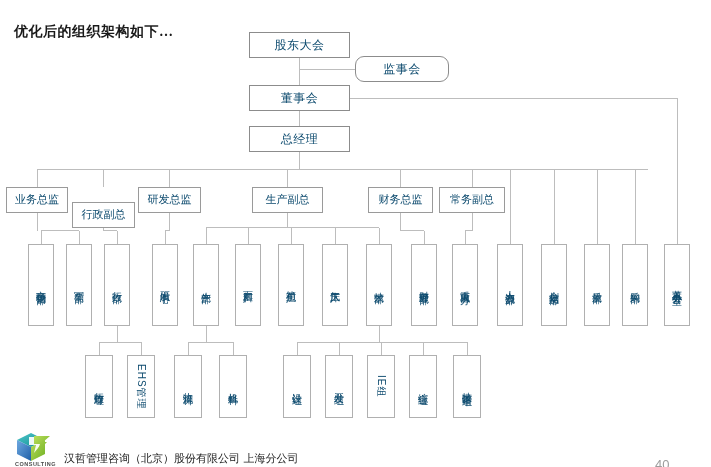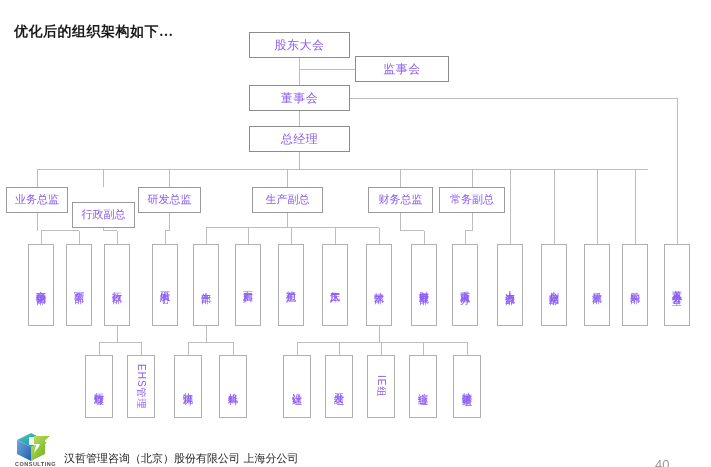--- a/index.html
+++ b/index.html
@@ -23,21 +23,21 @@
   
   #lines{position:absolute;left:0;top:0;width:711px;height:467px;}
 
   
   .box{
     position:absolute;
     box-sizing:border-box;
     background:#ffffff;
     border:1px solid #9a9a9a;
     display:flex;align-items:center;justify-content:center;
-    color:#8b5cf6;
+    color:#0c4a6e;
     font-size:11px;
     line-height:1.05;
     z-index:5;
   }
   .box.top{
     border:1px solid #8c8c8c;
     font-size:12px;
     letter-spacing:0.5px;
   }
   .box.exec{
@@ -153,21 +153,21 @@
       <path d="M423,328 L423,341"></path>
       <path d="M467,328 L467,341"></path>
 
     </g>
   </svg>
 
   <div id="box-layer">
       <div class="box top" style="left: 249px; top: 18px; width: 101px; height: 26px;">
         <span>股东大会</span>
       </div>
-      <div class="box top" style="left: 355px; top: 42px; width: 94px; height: 26px;">
+      <div class="box top" style="left: 355px; top: 42px; width: 94px; height: 26px; border-radius: 9px;">
         <span>监事会</span>
       </div>
       <div class="box top" style="left: 249px; top: 71px; width: 101px; height: 26px; text-align: right;">
         <span>董事会</span>
       </div>
       <div class="box top" style="left: 249px; top: 112px; width: 101px; height: 26px;">
         <span>总经理</span>
       </div>
       <div class="box exec" style="left: 6px; top: 173px; width: 62px; height: 26px;">
         <span>业务总监</span>

